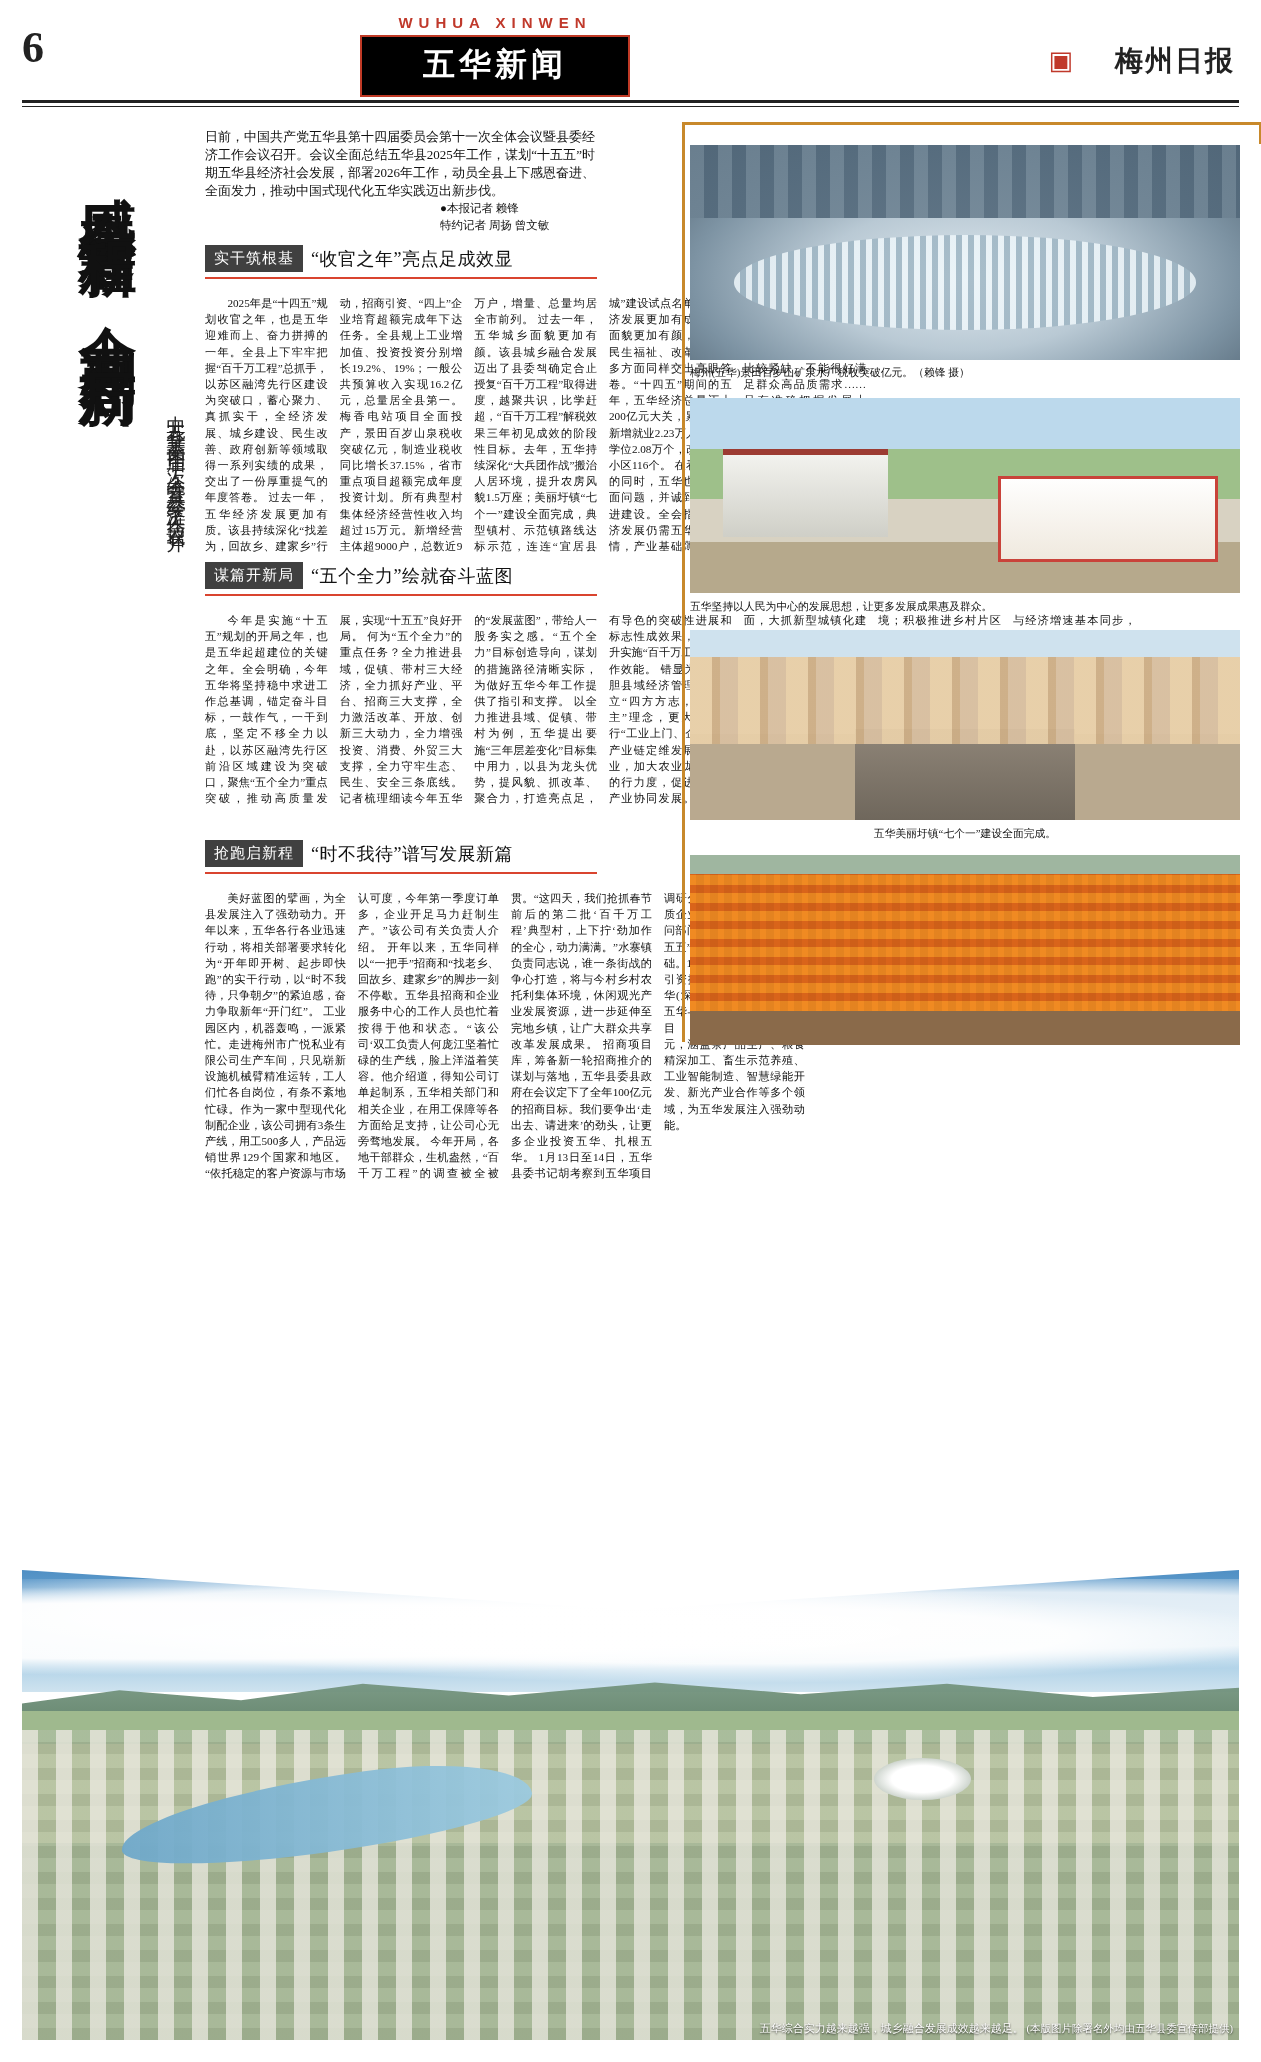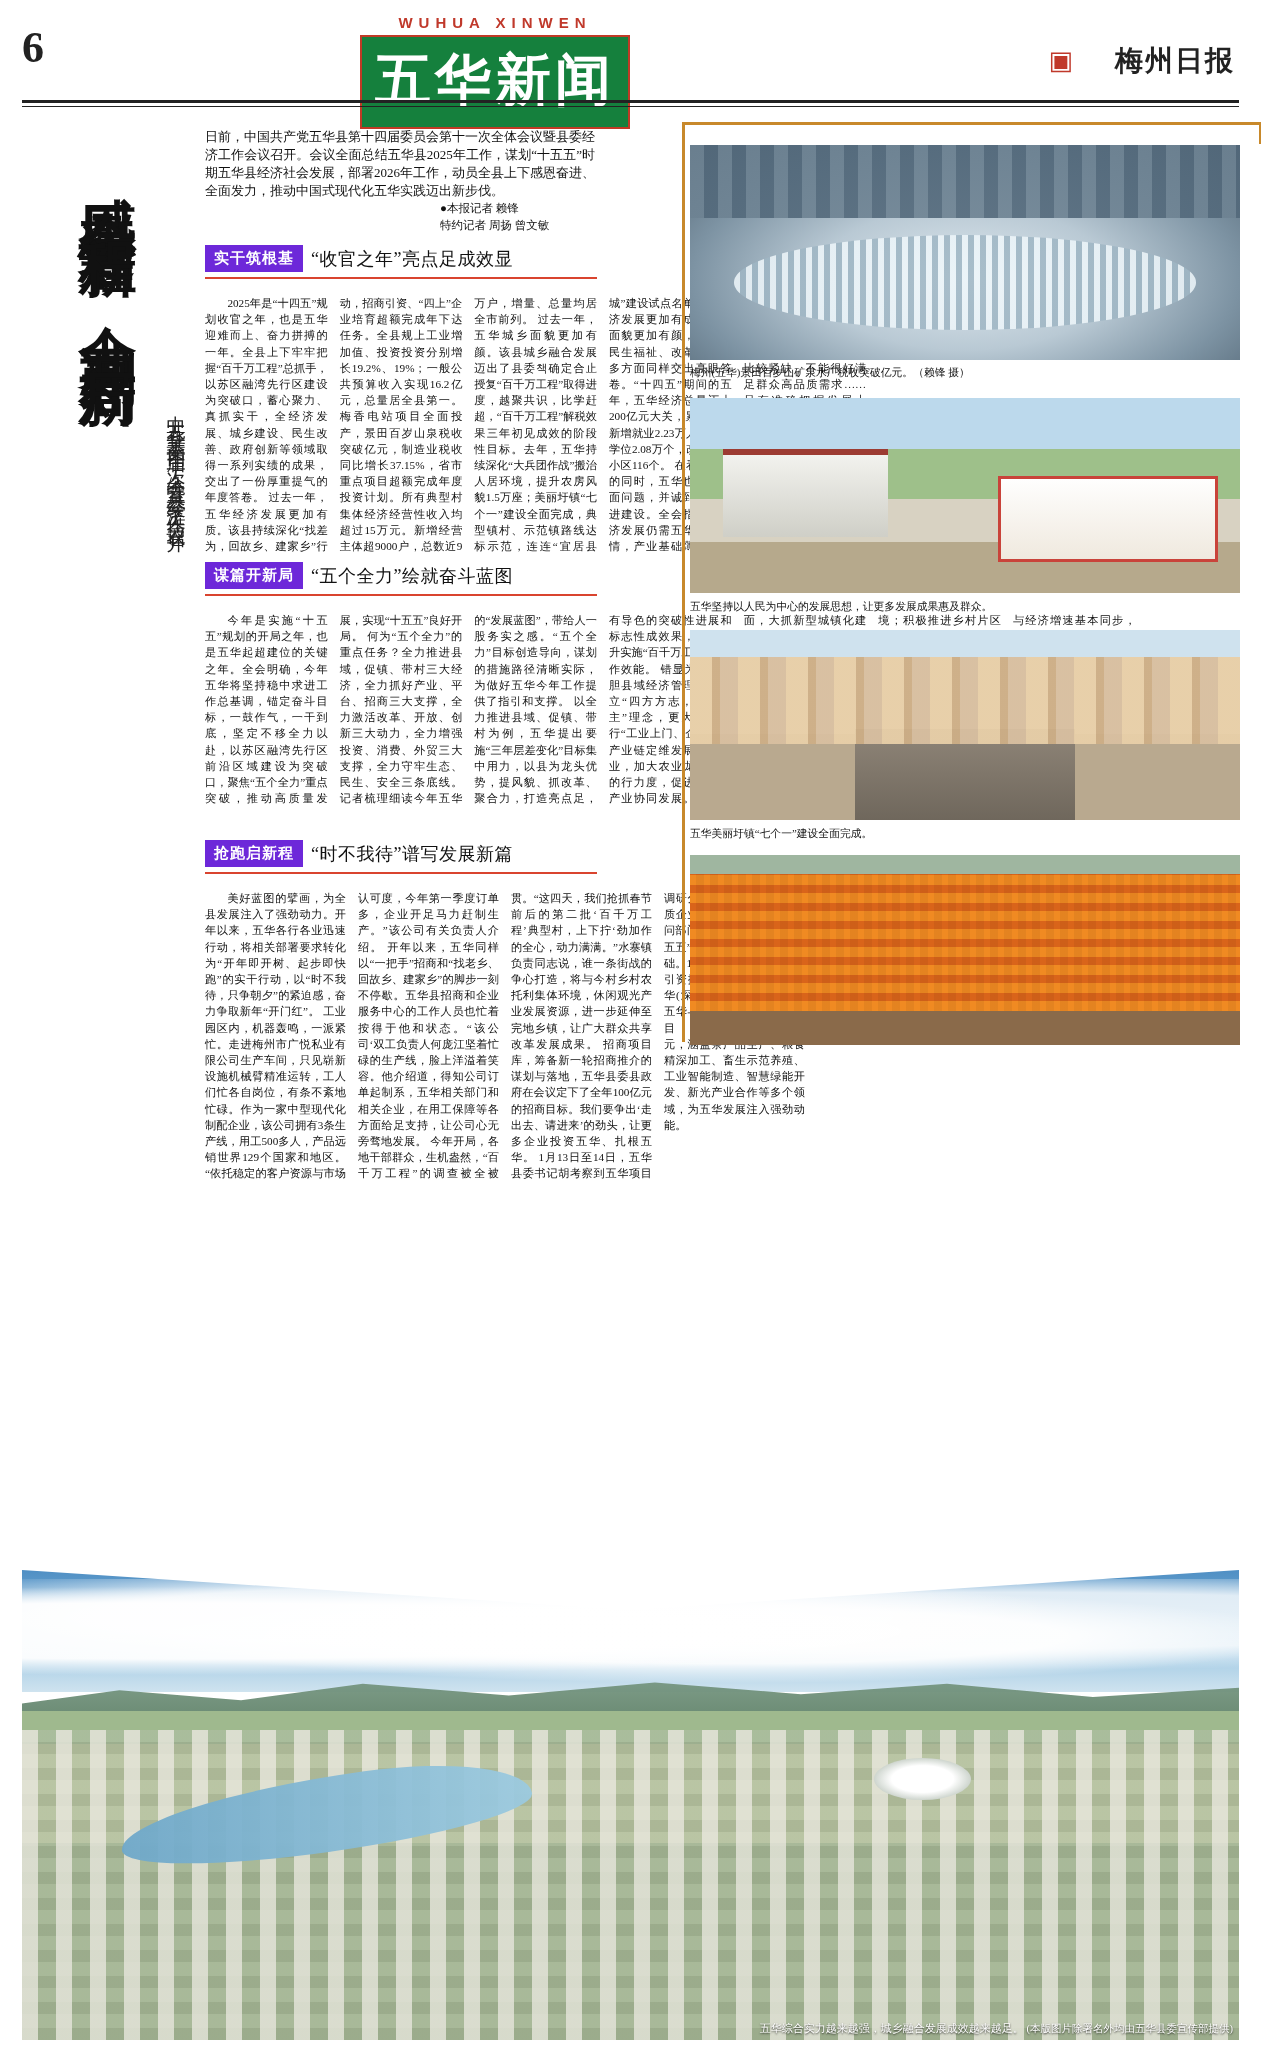--- a/index.html
+++ b/index.html
@@ -30,23 +30,23 @@
   .issue-meta .row2 span { margin-right:10px; }
   .nameplate-wrap {
     position:absolute; left:360px; top:14px; width:270px; text-align:center;
   }
   .pinyin {
     font-family:"Liberation Sans", sans-serif;
     font-size:15px; letter-spacing:6px; color:#c0392b; font-weight:bold;
   }
   .nameplate {
     margin-top:4px;
-    background:#15803d;
+    background:#000000;
     color:#fff;
-    font-size:56px;
+    font-size:32px;
     font-weight:bold;
     letter-spacing:4px;
     padding:6px 10px 8px;
     font-family:"Liberation Serif", serif;
     border:2px solid #c03a26;
   }
   .paper-logo {
     position:absolute; right:26px; top:42px;
     display:flex; align-items:center; gap:6px;
   }
@@ -79,22 +79,22 @@
     font-size:13px; line-height:18px; text-align:justify; color:#111;
   }
   .byline {
     position:absolute; left:440px; top:200px; width:170px;
     font-size:11.5px; line-height:17px; color:#111;
   }
 
   
   .sect { position:absolute; }
   .sect .tag {
-    display:inline-block; background:#6d28d9; color:#fff;
-    font-size:15px; font-weight:bold; letter-spacing:1px;
+    display:inline-block; background:#404040; color:#fff;
+    font-size:15px; font-weight:normal; letter-spacing:1px;
     padding:4px 9px; font-family:"Liberation Serif", serif;
     vertical-align:middle;
   }
   .sect .title {
     display:inline-block; font-size:18px; font-weight:normal; color:#111;
     margin-left:8px; letter-spacing:0.5px; vertical-align:middle;
     font-family:"Liberation Serif", serif;
   }
   .sect .underline { margin-top:5px; width:100%; height:2px; background:#d9442f; }
 
@@ -321,21 +321,21 @@
     <div class="img img-village"></div>
   </div>
   <div class="photo" style="left:690px; top:596px; width:550px; height:20px;">
     <div class="cap">五华坚持以人民为中心的发展思想，让更多发展成果惠及群众。</div>
   </div>
 
   <div class="photo" style="left:690px; top:630px; width:550px; height:190px;">
     <div class="img img-street"></div>
   </div>
   <div class="photo" style="left:690px; top:823px; width:550px; height:20px;">
-    <div class="cap" style="text-align:left;">五华美丽圩镇“七个一”建设全面完成。</div>
+    <div class="cap" style="text-align:center;">五华美丽圩镇“七个一”建设全面完成。</div>
   </div>
 
   <div class="photo" style="left:690px; top:855px; width:550px; height:190px;">
     <div class="img img-persimmon"></div>
   </div>
 
   <div class="pano">
     <div class="sky"></div>
     <div class="clouds"></div>
     <div class="hills"></div>

